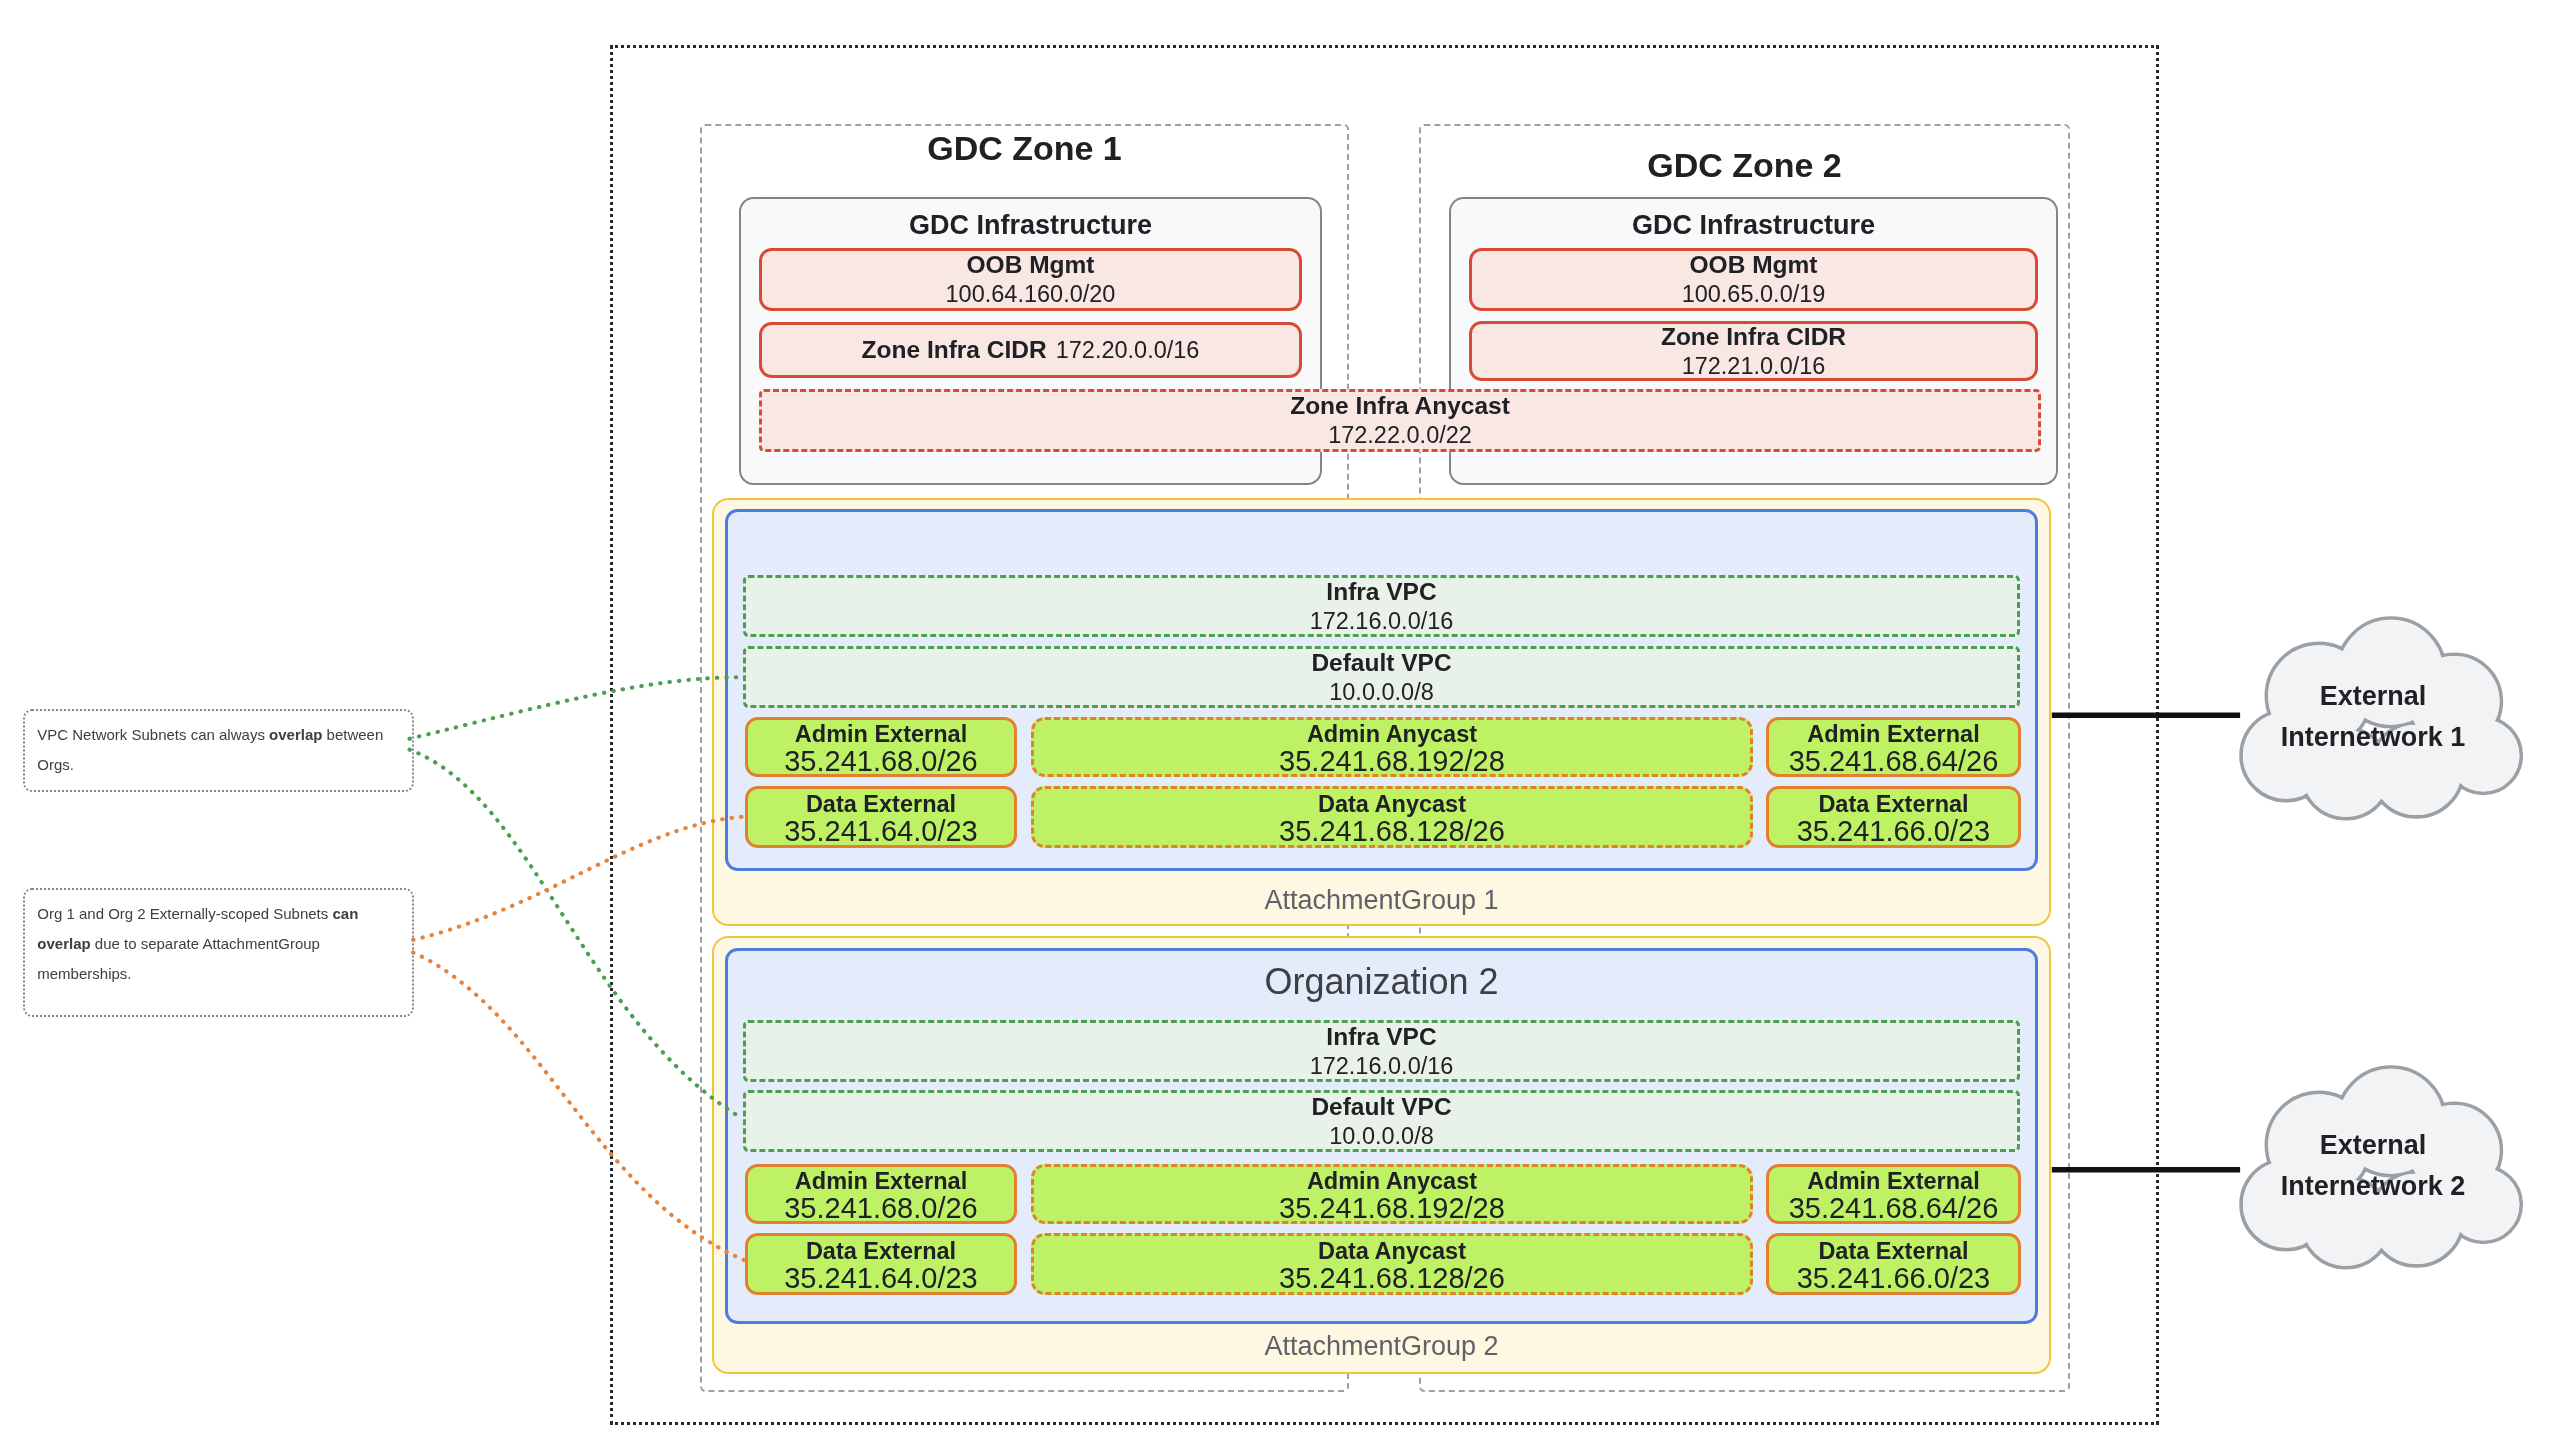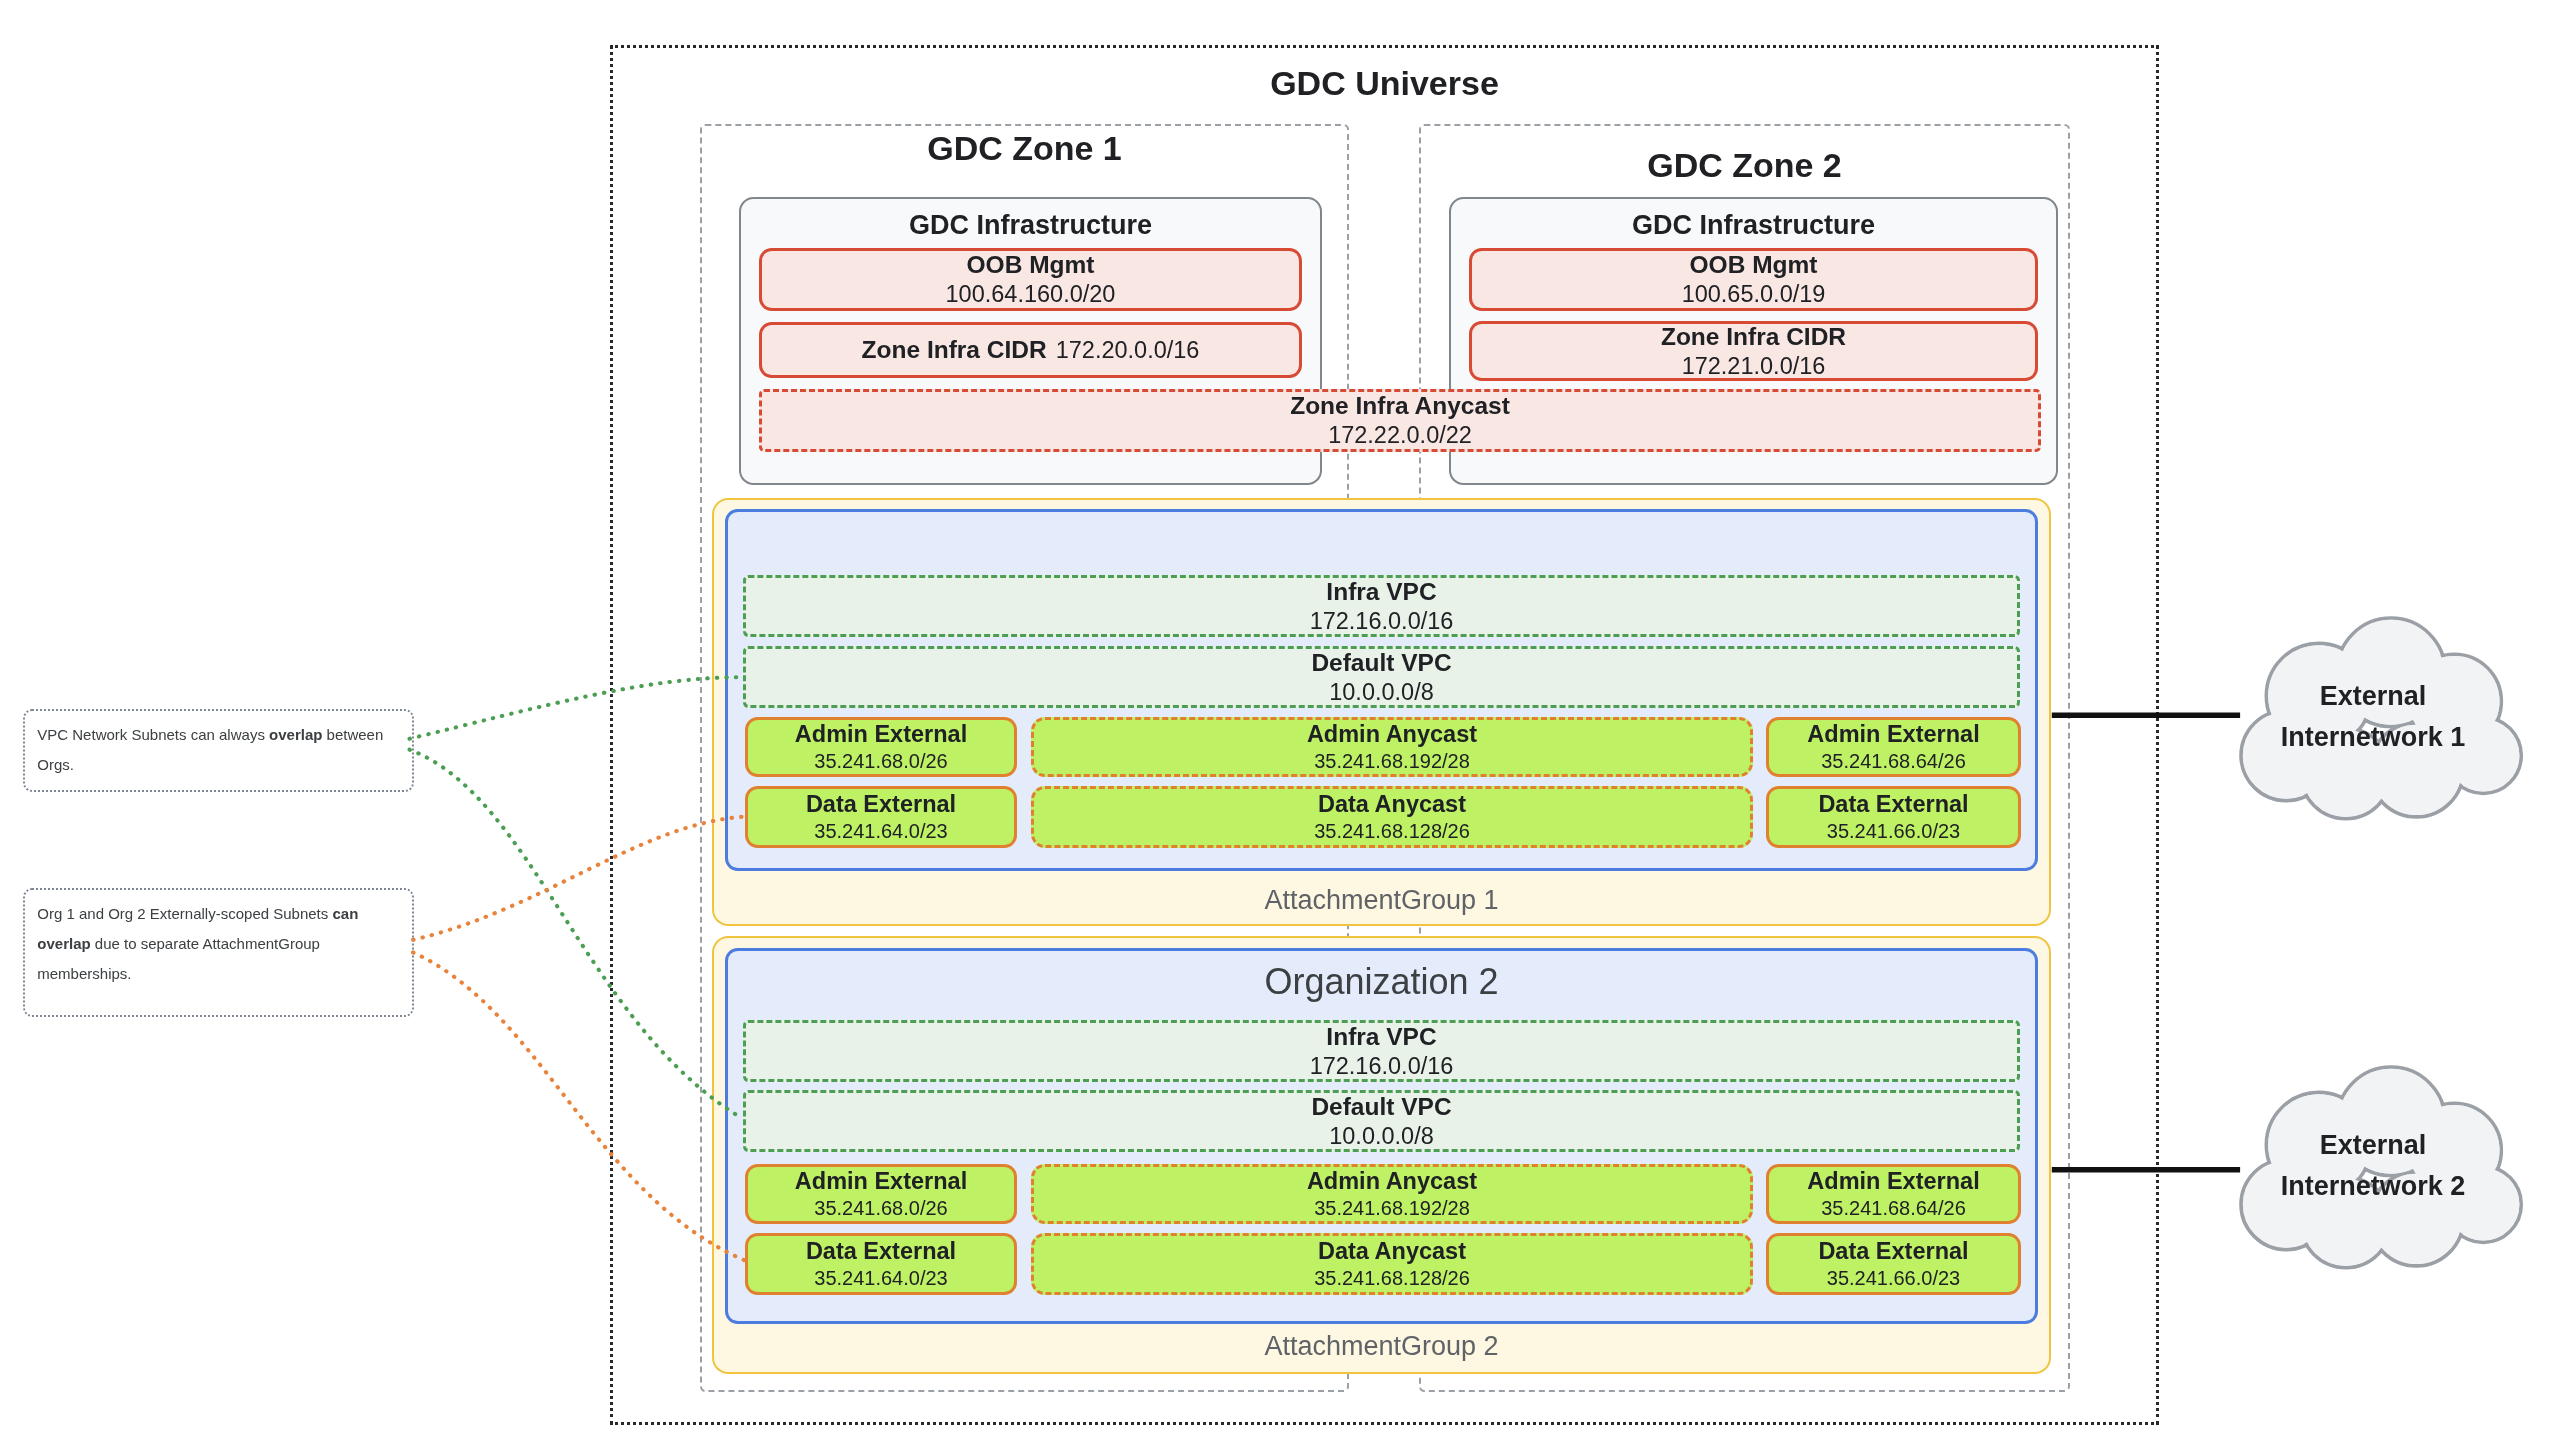--- a/index.html
+++ b/index.html
@@ -35,21 +35,21 @@
   .org-title { font-size: 36px; color: #3C4043; }
 
   .vpc { background: #E9F2E9; border: 3.6px dashed #4C9E53; border-radius: 5.4px; }
 
   .subnet { background: #bef264; border: 3.6px solid #E0812F; border-radius: 12.7px; }
   .subnet.dashed { border: 3.6px dashed #E0812F; border-radius: 14px; }
 
   .lbl { font-size: 24.5px; font-weight: bold; line-height: 30px; color: #202124; }
   .val { font-size: 23.5px; line-height: 29px; color: #202124; }
   .sn-lbl { font-size: 23.5px; font-weight: bold; line-height: 28px; color: #202124; }
-  .sn-val { font-size: 20px; line-height: 27px; color: #202124; }
+  .sn-val { font-size: 29px; line-height: 27px; color: #202124; }
 
   .note {
     background: #ffffff;
     border: 2.7px dotted #7E8794;
     border-radius: 9px;
     color: #3C4043;
     font-size: 15px;
     line-height: 30px;
     padding: 9px 12.7px;
   }
@@ -57,21 +57,20 @@
   .cloud-label { font-size: 27px; font-weight: bold; line-height: 41px; color: #202124; }
 
   svg.overlay { pointer-events: none; }
 </style>
 </head>
 <body>
 
 <div id="canvas">
 
   <div class="abs universe" style="left:610px; top:45px; width:1549px; height:1380px;"></div>
-  <div class="abs center uni-title" style="left:610px; top:62px; width:1549px; height:43px;">GDC Universe</div>
 
   <div class="abs zone" style="left:700px; top:124px; width:649px; height:1268px;"></div>
   <div class="abs zone" style="left:1419px; top:124px; width:651px; height:1268px;"></div>
   <div class="abs center zone-title" style="left:700px; top:126px; width:649px; height:45px;">GDC Zone 1</div>
   <div class="abs center zone-title" style="left:1419px; top:143px; width:651px; height:45px;">GDC Zone 2</div>
 
   <div class="abs panel" style="left:739px; top:197px; width:583px; height:288px;"></div>
   <div class="abs center panel-title" style="left:739px; top:206px; width:583px; height:38px;">GDC Infrastructure</div>
   <div class="abs redbox center" style="left:759px; top:248px; width:543px; height:63px;">
     <span class="lbl">OOB Mgmt</span>

